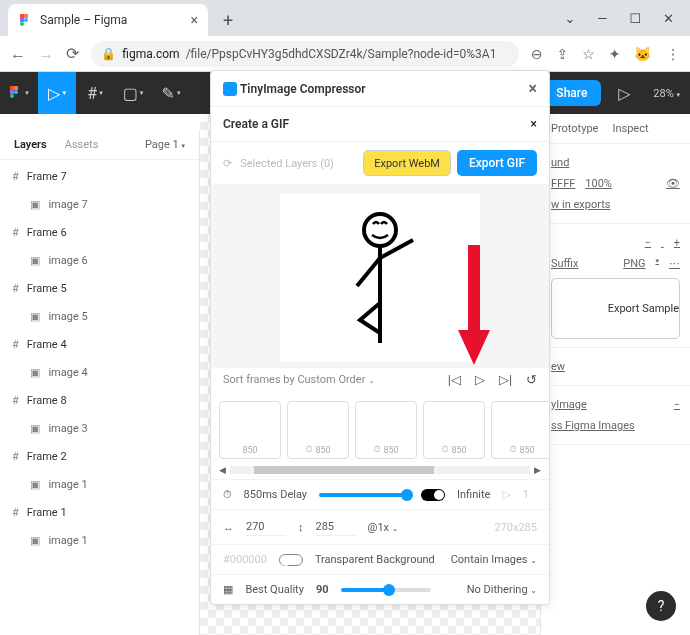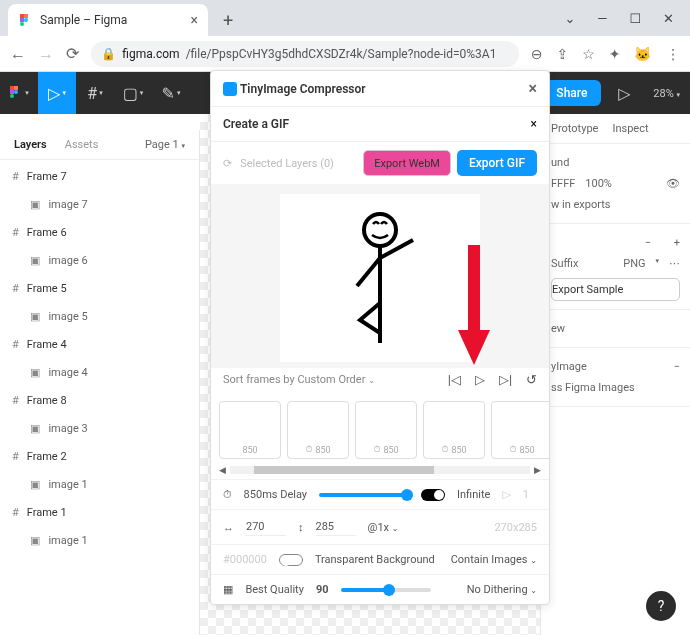--- a/index.html
+++ b/index.html
@@ -34,36 +34,36 @@
 .lp-page { margin-left:auto; color:#666; font-size:11px;}
 .lp-divider { height:1px; background:#eee; margin:2px 0;}
 .layer-row { display:flex; align-items:center; height:28px; padding-left:12px; font-size:11px; color:#333; gap:8px;}
 .layer-row.child { padding-left:30px; color:#666;}
 .frame-icon, .img-icon { color:#888; font-size:11px;}
 
 
 .right-panel { position:absolute; top:114px; right:0; width:150px; bottom:0; background:#fff; border-left:1px solid #e5e5e5; font-size:11px; color:#666;}
 .rp-tabs { display:flex; gap:14px; padding:8px 10px; border-bottom:1px solid #eee;}
 .rp-section { padding:8px 10px; border-bottom:1px solid #eee;}
-.rp-row { display:flex; align-items:flex-start; gap:10px; padding:4px 0;}
-.export-btn { border:1px solid #ccc; border-radius:5px; padding:4px 0; text-align:left; font-size:11px; color:#333; margin-top:4px;}
+.rp-row { display:flex; align-items:flex-start; gap:10px; padding:4px 0;text-decoration:underline;}
+.export-btn { border:1px solid #ccc; border-radius:5px; padding:23px 0; text-align:right; font-size:11px; color:#333; margin-top:4px;}
 .rp-plus { margin-left:auto;}
 
 
 .canvas { position:absolute; top:114px; left:200px; right:150px; bottom:0; background-image: linear-gradient(45deg,#eee 25%,transparent 25%),linear-gradient(-45deg,#eee 25%,transparent 25%),linear-gradient(45deg,transparent 75%,#eee 75%),linear-gradient(-45deg,transparent 75%,#eee 75%); background-size:16px 16px; background-position:0 0,0 8px,8px -8px,-8px 0;}
 
 
 .plugin { position:absolute; top:70px; left:210px; width:340px; background:#fff; border:1px solid #ddd; border-radius:4px; box-shadow:0 2px 10px rgba(0,0,0,0.1); font-size:12px;}
 .plugin-header { display:flex; align-items:center; padding:8px 12px; border-bottom:1px solid #eee; font-weight:600; color:#333; font-size:12px;}
 .plugin-header .close { margin-left:auto; font-size:16px; color:#666;}
 .plugin-sub { display:flex; align-items:flex-start; padding:10px 12px; border-bottom:1px solid #eee;}
 .plugin-sub .title { font-weight:600; color:#333;}
 .sel-row { display:flex; align-items:center; padding:8px 12px; gap:8px; color:#bbb; font-size:11px;}
 .sel-row .btns { margin-left:auto; display:flex; gap:6px;}
-.btn-outline { border:1px solid #ccc; background:#ec4899; padding:5px 10px; border-radius:5px; font-size:11px; color:#333;}
+.btn-outline { border:1px solid #ccc; background:#fde047; padding:5px 10px; border-radius:5px; font-size:11px; color:#333;}
 .btn-primary { background:#0d99ff; color:#fff; border:none; padding:6px 12px; border-radius:5px; font-size:12px; font-weight:500;}
 
 .preview { background:#f5f5f5; padding:10px 0 6px; }
 .preview-canvas { background:#fff; width:200px; height:168px; margin:0 auto; display:flex; align-items:center; justify-content:center;}
 .controls-row { display:flex; align-items:center; padding:4px 12px 8px; font-size:11px; color:#888;}
 .controls-row .play-controls { margin-left:auto; display:flex; gap:14px; font-size:13px; color:#555; align-items:center;}
 
 .thumbs { display:flex; padding:6px 8px; gap:6px; background:#fff; overflow:hidden;}
 .thumb { border:1px solid #ddd; border-radius:4px; width:62px; height:58px; display:flex; flex-direction:column; align-items:center; justify-content:flex-end; padding-bottom:3px; font-size:9px; color:#aaa; flex-shrink:0;}
 .thumb-bottom { display:flex; align-items:center; gap:3px;}

